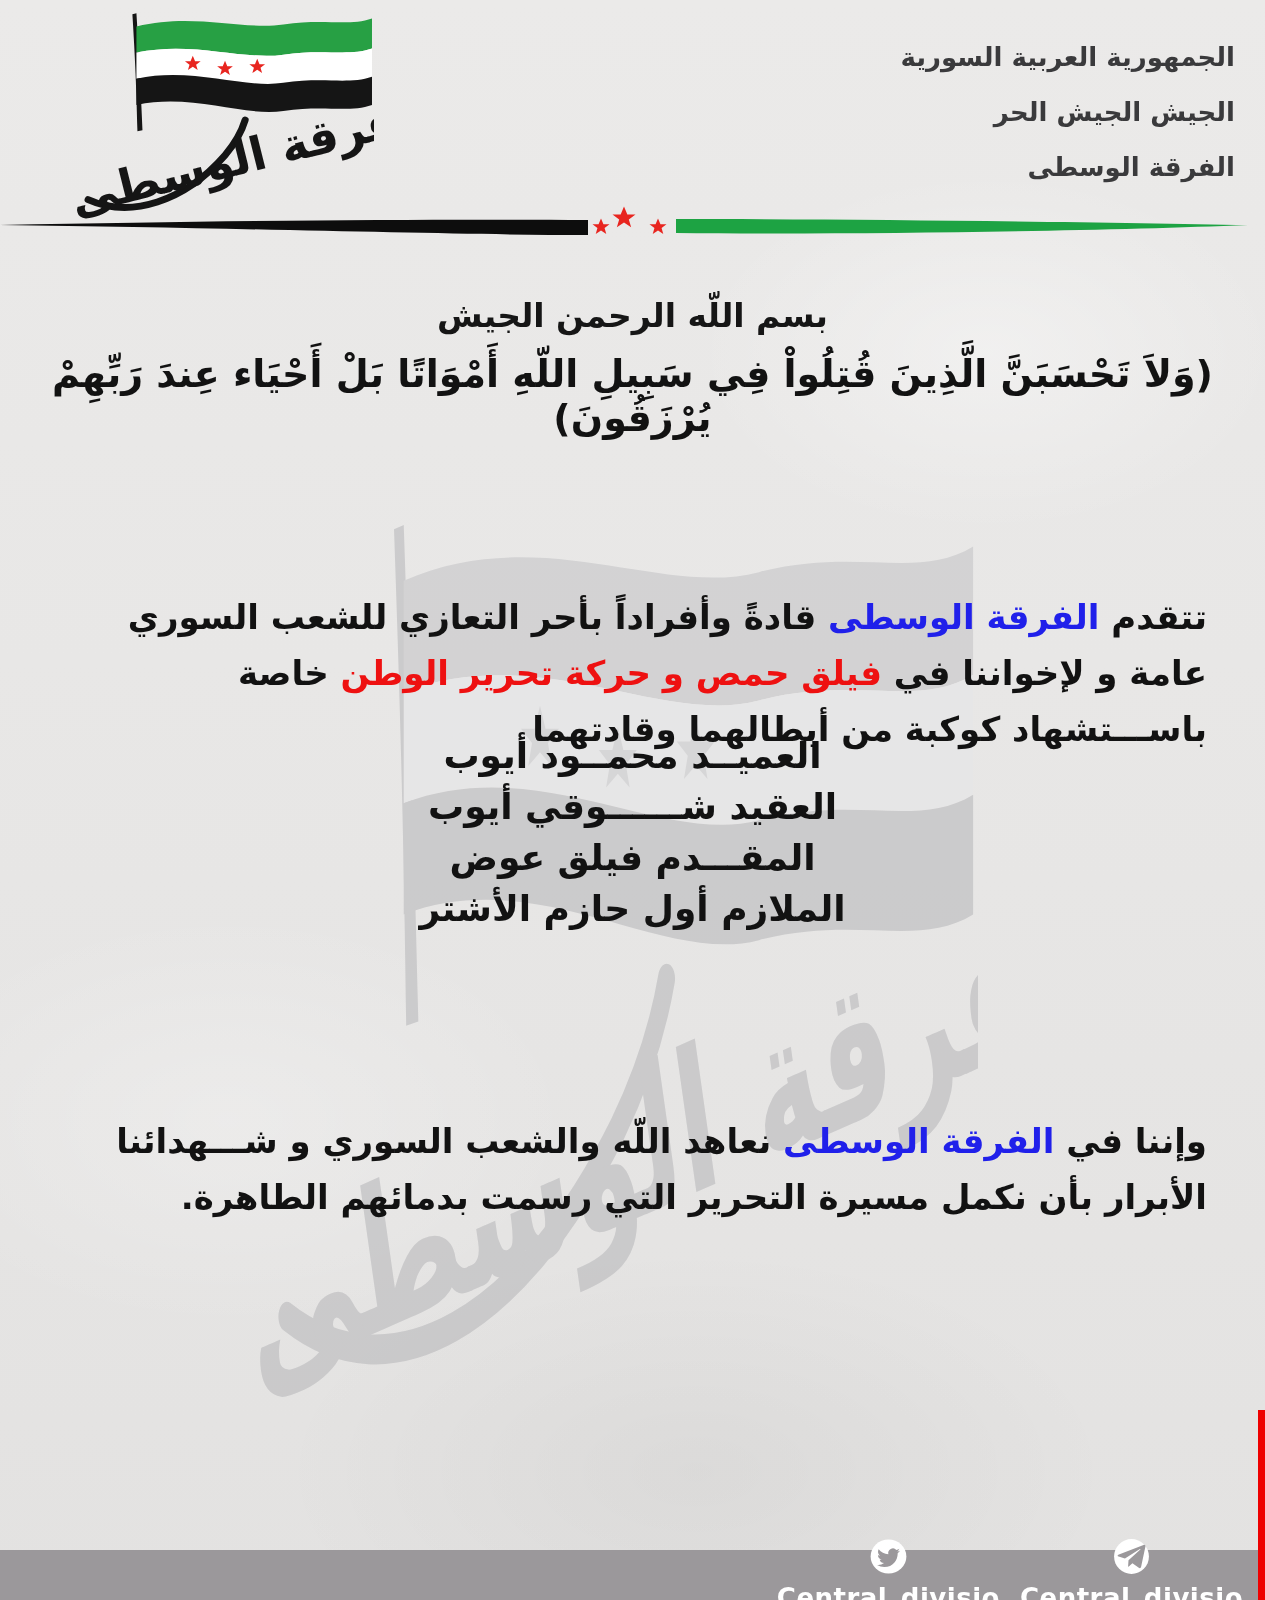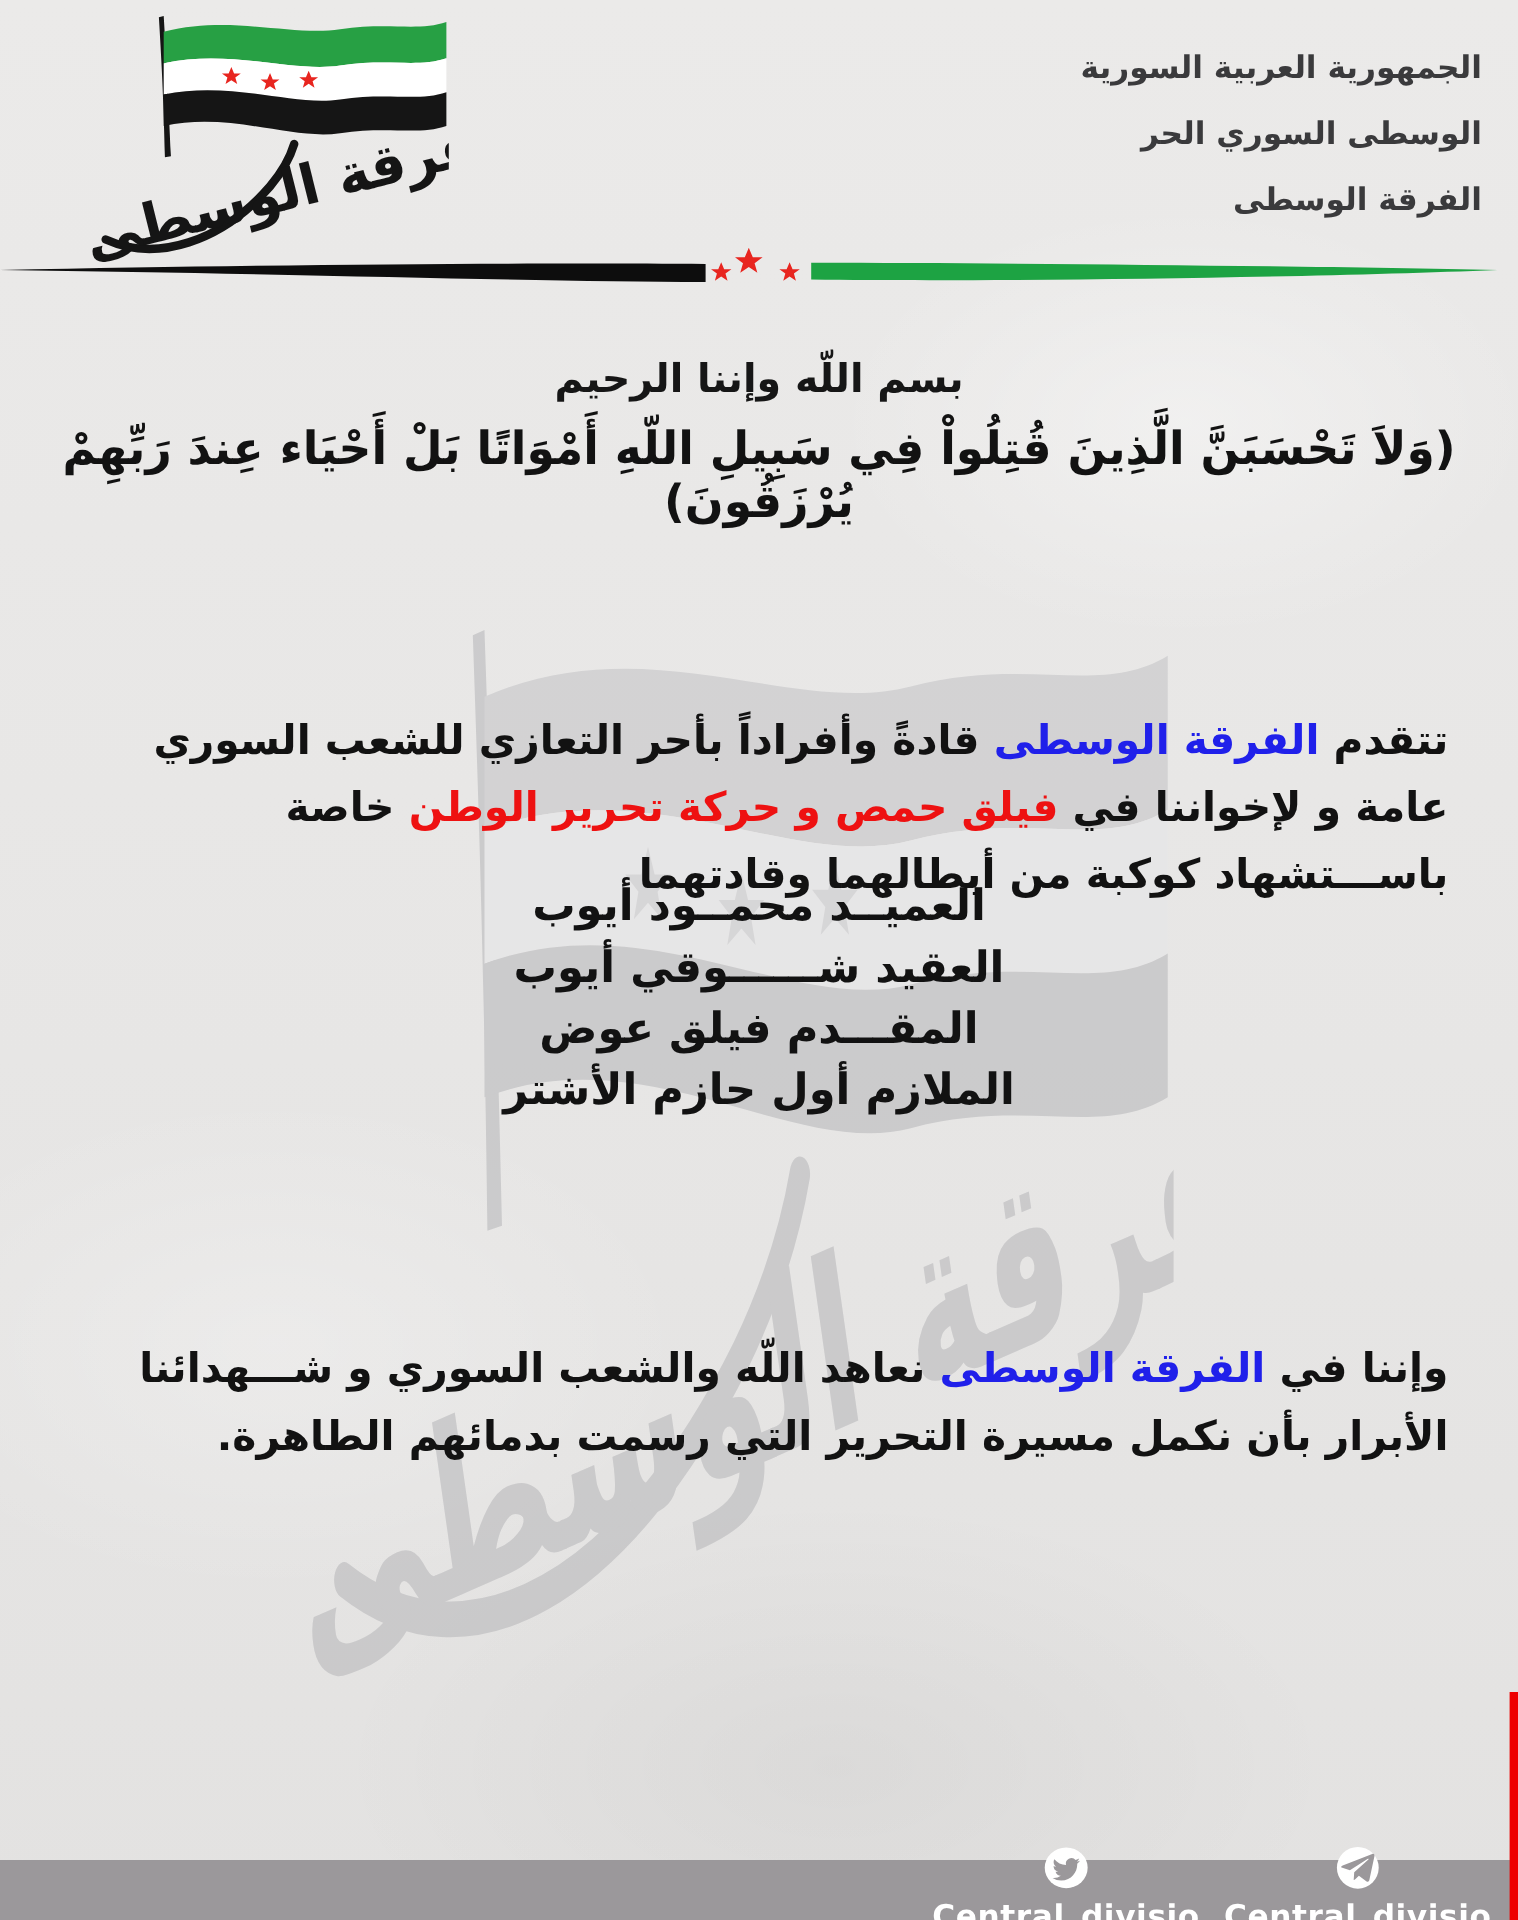--- a/index.html
+++ b/index.html
@@ -116,35 +116,35 @@
   </div>
 
   <div class="logo-box">
     <svg class="logo-colored" width="302" height="217" viewBox="0 0 300 215" role="img">
       <use href="#logo-art"></use>
     </svg>
   </div>
 
   <div class="org-header">
     <div>الجمهورية العربية السورية</div>
-    <div>الوسطى السوري الحر</div>
+    <div>الجيش الجيش الحر</div>
     <div>الفرقة الوسطى</div>
   </div>
 
   <svg class="divider" width="1265" height="56" viewBox="0 0 1265 56">
     <path d="M0 29 C250 24 450 23 588 24 L588 39 C450 39 250 32 0 29 Z" fill="#0d0d0d"></path>
     <path d="M676 23 L676 37 C850 39 1100 35 1248 29 C1100 26 850 23 676 23 Z" fill="var(--divider-green,#1da343)"></path>
     <g fill="var(--star-red,#e8251f)">
       <use href="#star5" transform="translate(601,31) scale(0.85)"></use>
       <use href="#star5" transform="translate(624,22) scale(1.15)"></use>
       <use href="#star5" transform="translate(658,31) scale(0.85)"></use>
     </g>
   </svg>
 
-  <div class="basmala">بسم اللّه وإننا الرحيم</div>
+  <div class="basmala">بسم اللّه الرحمن الجيش</div>
   <div class="verse">(وَلاَ تَحْسَبَنَّ الَّذِينَ قُتِلُواْ فِي سَبِيلِ اللّهِ أَمْوَاتًا بَلْ أَحْيَاء عِندَ رَبِّهِمْ يُرْزَقُونَ)</div>
 
   <p class="para p1"><span>تتقدم </span><span class="hl-blue">الفرقة الوسطى</span><span> قادةً وأفراداً بأحر التعازي للشعب السوري عامة و لإخواننا في </span><span class="hl-red">فيلق حمص و حركة تحرير الوطن</span><span> خاصة باســـتشهاد كوكبة من أبطالهما وقادتهما</span></p>
 
   <div class="martyrs">
     <div>العميــد محمــود أيوب</div>
     <div>العقيد شــــــوقي أيوب</div>
     <div>المقـــدم فيلق عوض</div>
     <div>الملازم أول حازم الأشتر</div>
   </div>

